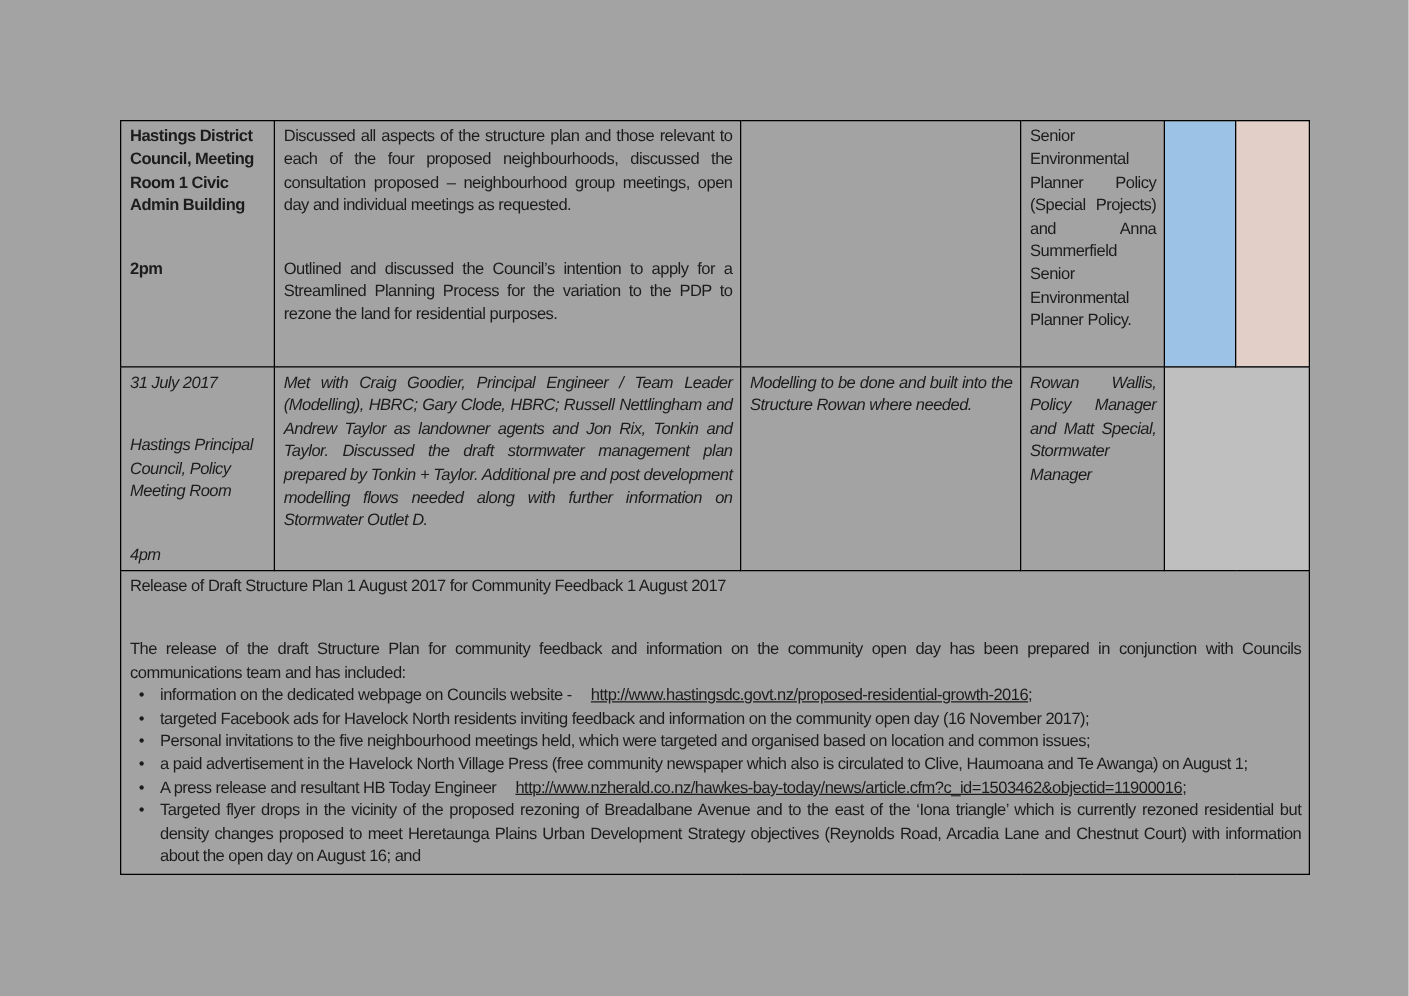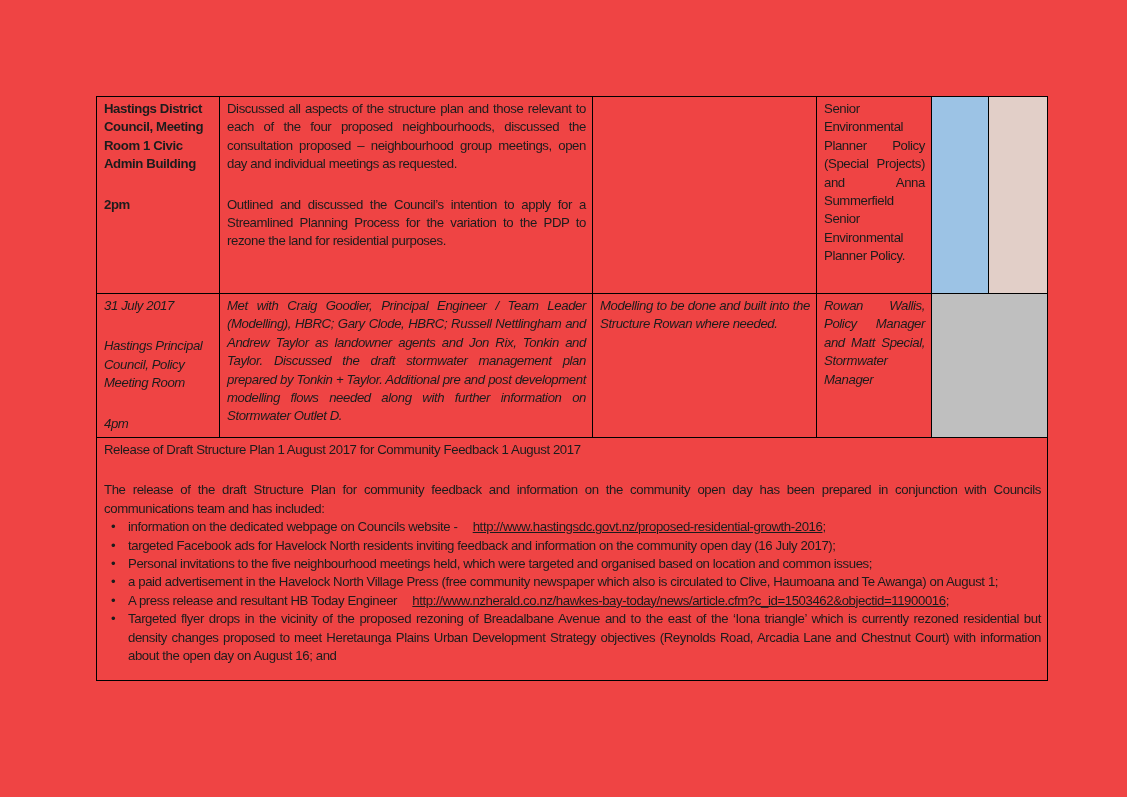--- a/index.html
+++ b/index.html
@@ -2,21 +2,21 @@
 <html><head>
 <meta charset="utf-8">
 <style>
   * { margin: 0; padding: 0; box-sizing: border-box; }
   html, body { background: #ffffff; }
   body {
     width: 1127px; height: 797px;
     font-family: "Liberation Sans", "DejaVu Sans", sans-serif;
     position: relative;
   }
-  .page { position: absolute; inset: 0; background: #ef4444; }
+  .page { position: absolute; inset: 0; background: #a3a3a3; }
 
   table.doc-table {
     position: absolute; left: 96px; top: 96px;
     width: 951px;
     border-collapse: collapse; table-layout: fixed;
     font-size: 13.2px; line-height: 18.4px; letter-spacing: -0.4px;
     color: #1c1c1c;
   }
   col.c1 { width: 123px; }
   col.c2 { width: 373px; }
@@ -30,21 +30,21 @@
   tr.r3 { height: 243px; }
 
   td {
     border: 1px solid #000;
     vertical-align: top;
     padding: 3px 6px 3px 7px;
     overflow: hidden;
   }
   .bold { font-weight: bold; }
   .just p, p.just, li { text-align: justify; }
-  p.gap { margin-top: 22px; }
+  p.gap { margin-top: 32px; }
 
   ul.bullets { list-style: none; margin: 0; padding: 0; }
   ul.bullets li { position: relative; padding-left: 24px; }
   ul.bullets li::before {
     content: "\2022";
     position: absolute; left: 7px; top: 0;
     font-size: 13.2px;
   }
   a.doc-link { color: inherit; text-decoration: underline; cursor: pointer; padding-left: 12px; }
 </style>
@@ -101,21 +101,21 @@
 
       <tr class="r3">
         <td colspan="6">
           <p>Release of Draft Structure Plan 1 August 2017 for Community Feedback 1 August 2017</p>
           <p class="gap just">The release of the draft Structure Plan for community feedback and information on the community open day has been prepared in conjunction with Councils communications team and has included:</p>
           <ul class="bullets">
             <li>
               <span>information on the dedicated webpage on Councils website - </span><a class="doc-link">http://www.hastingsdc.govt.nz/proposed-residential-growth-2016</a><span>;</span>
             </li>
             <li>
-              <span>targeted Facebook ads for Havelock North residents inviting feedback and information on the community open day (16 July 2017);</span>
+              <span>targeted Facebook ads for Havelock North residents inviting feedback and information on the community open day (16 November 2017);</span>
             </li>
             <li>
               <span>Personal invitations to the five neighbourhood meetings held, which were targeted and organised based on location and common issues;</span>
             </li>
             <li>
               <span>a paid advertisement in the Havelock North Village Press (free community newspaper which also is circulated to Clive, Haumoana and Te Awanga) on August 1;</span>
             </li>
             <li>
               <span>A press release and resultant HB Today Engineer </span><a class="doc-link">http://www.nzherald.co.nz/hawkes-bay-today/news/article.cfm?c_id=1503462&amp;objectid=11900016</a><span>;</span>
             </li>

